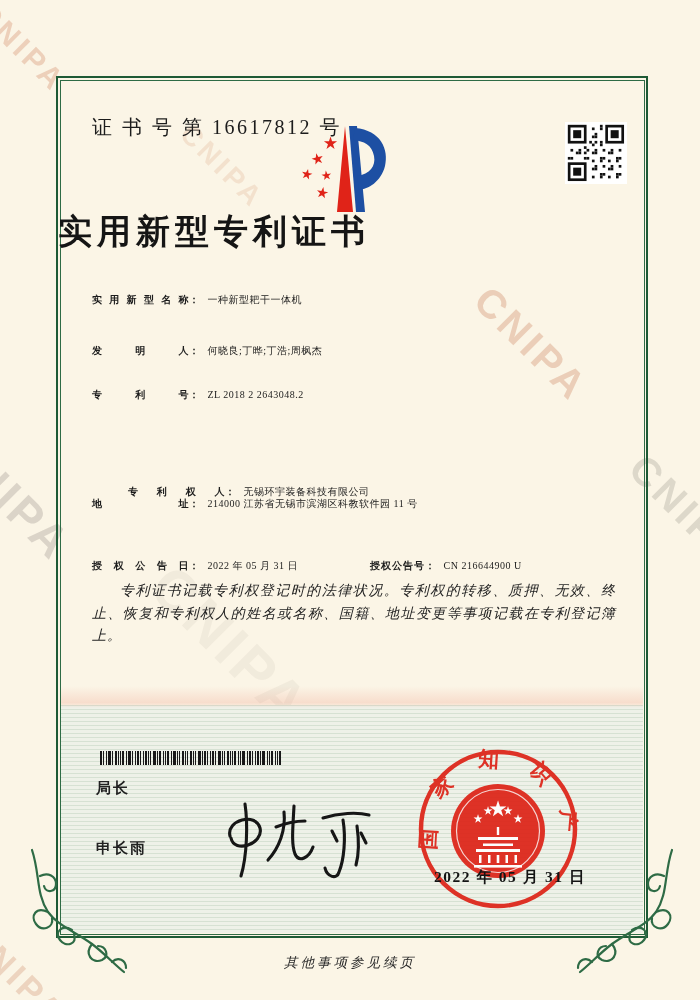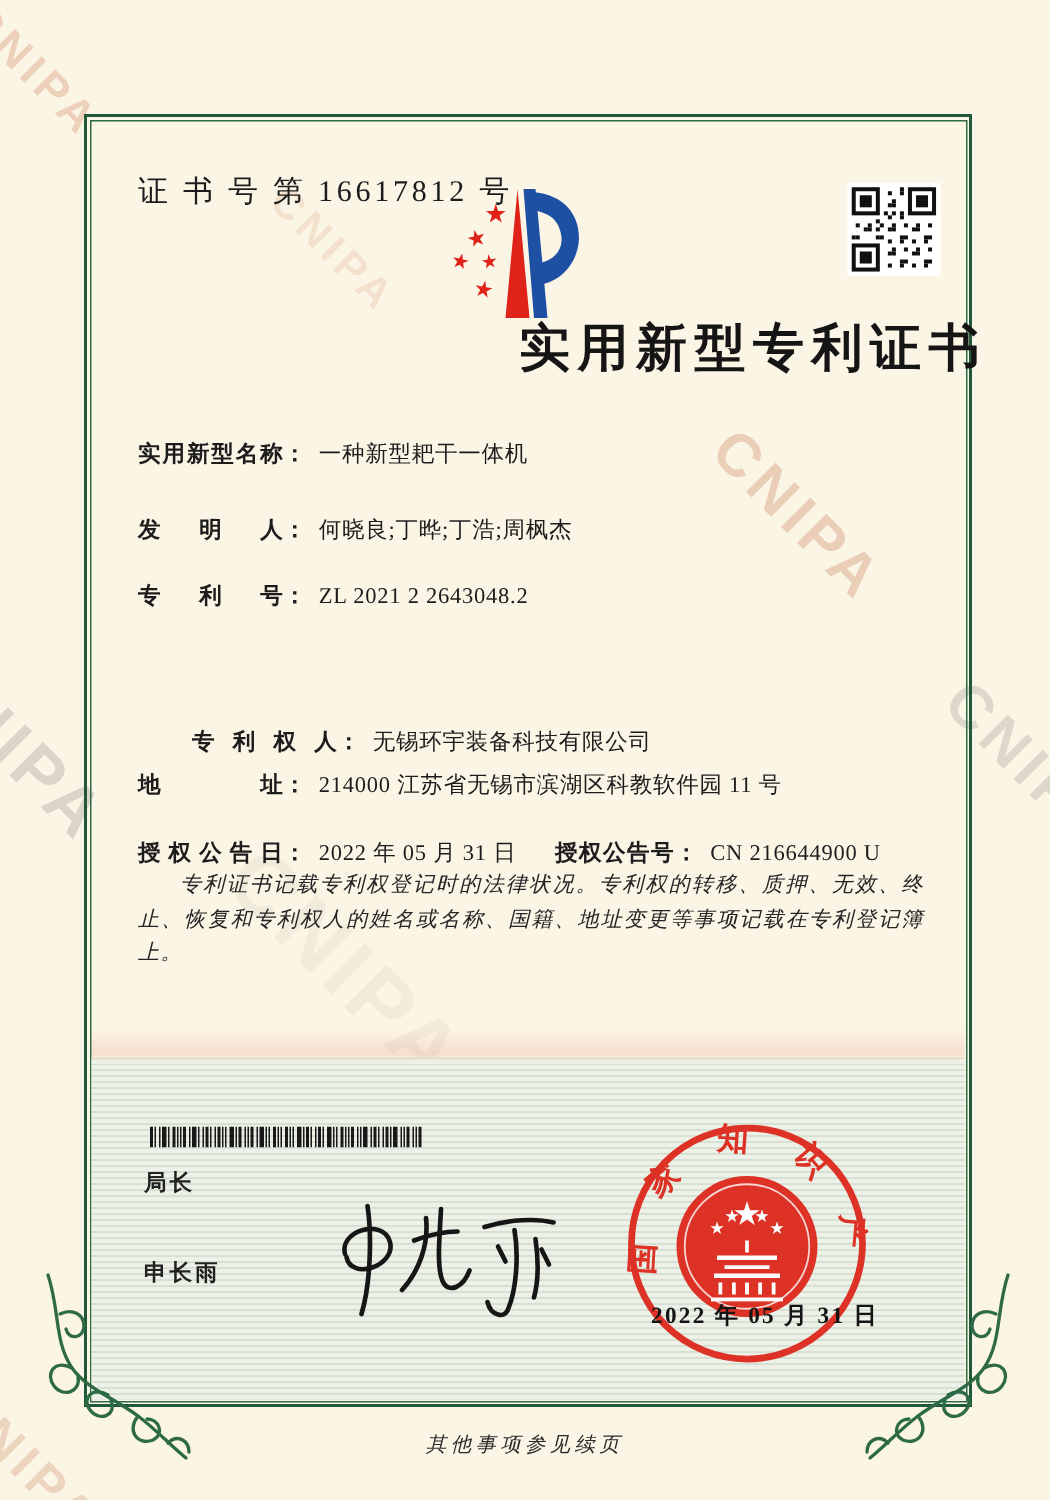--- a/index.html
+++ b/index.html
@@ -38,27 +38,27 @@
   .band-pink{
     position:absolute; left:3px; right:3px; top:608px; height:22px;
     background:linear-gradient(180deg, rgba(0,0,0,0), rgba(238,160,140,.28) 75%, rgba(0,0,0,0));
   }
   
   .cert-no{position:absolute; left:34px; top:36px; font-size:20px; letter-spacing:2.5px; font-weight:400;}
   .logo{position:absolute; left:237px; top:40px; width:100px; height:96px;}
   .logo .star{position:absolute; color:#e02318; line-height:1;}
   .qr{position:absolute; left:507px; top:44px; width:62px; height:62px; background:#fff;}
   .doc-title{
-    position:absolute; left:12px; top:131px; width:100%; text-align:right;
+    position:absolute; left:0; top:131px; width:100%; text-align:left;
     font-size:34px; font-weight:700; letter-spacing:5px; color:#151515;
   }
   
-  .frow{position:absolute; left:34px; width:540px; font-size:15px; letter-spacing:.5px; white-space:nowrap;}
+  .frow{position:absolute; left:34px; width:540px; font-size:10px; letter-spacing:.5px; white-space:nowrap;}
   .r1{top:215px;} .r2{top:266px;} .r3{top:310px;} .r4{top:354px;}
-  .r5{top:407px;margin-left:36px;} .r6{top:436px;} .r7{top:481px;}
+  .r5{top:407px;margin-left:36px;} .r6{top:419px;} .r7{top:481px;}
   .flabel{
     display:inline-block; width:97px; text-align:justify; text-align-last:justify;
     font-weight:600; vertical-align:top;
   }
   .fcolon{font-weight:600; margin-right:8px;}
   .fvalue{font-weight:500;}
   .pair2{position:absolute; left:278px; top:0;}
   .pair2 .flabel{width:auto; text-align:left; text-align-last:auto; letter-spacing:1px;}
   
   .paras{
@@ -191,21 +191,21 @@
 
     <div class="doc-title">实用新型专利证书</div>
 
     <div class="frow r1">
       <span class="flabel">实用新型名称</span><span class="fcolon">：</span><span class="fvalue">一种新型耙干一体机</span>
     </div>
     <div class="frow r2">
       <span class="flabel">发明人</span><span class="fcolon">：</span><span class="fvalue">何晓良;丁晔;丁浩;周枫杰</span>
     </div>
     <div class="frow r3">
-      <span class="flabel">专利号</span><span class="fcolon">：</span><span class="fvalue">ZL 2021 2 2643048.2</span>
+      <span class="flabel">专利号</span><span class="fcolon">：</span><span class="fvalue">ZL 2018 2 2643048.2</span>
     </div>
     <div class="frow r5">
       <span class="flabel">专利权人</span><span class="fcolon">：</span><span class="fvalue">无锡环宇装备科技有限公司</span>
     </div>
     <div class="frow r6">
       <span class="flabel">地址</span><span class="fcolon">：</span><span class="fvalue">214000 江苏省无锡市滨湖区科教软件园 11 号</span>
     </div>
     <div class="frow r7">
       <span class="flabel">授权公告日</span><span class="fcolon">：</span><span class="fvalue">2022 年 05 月 31 日</span>
       <span class="pair2">

